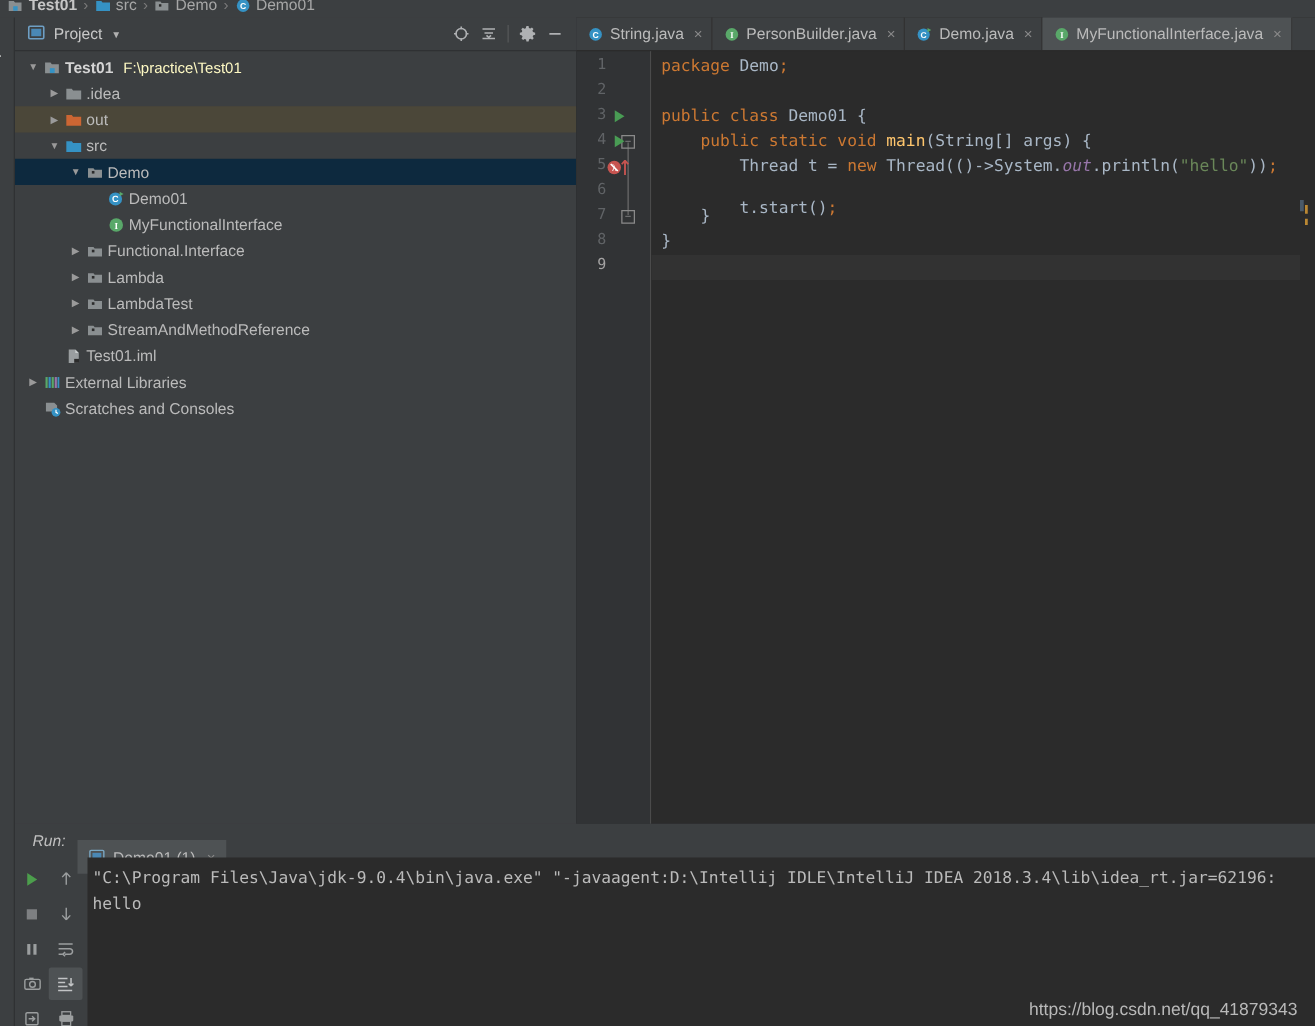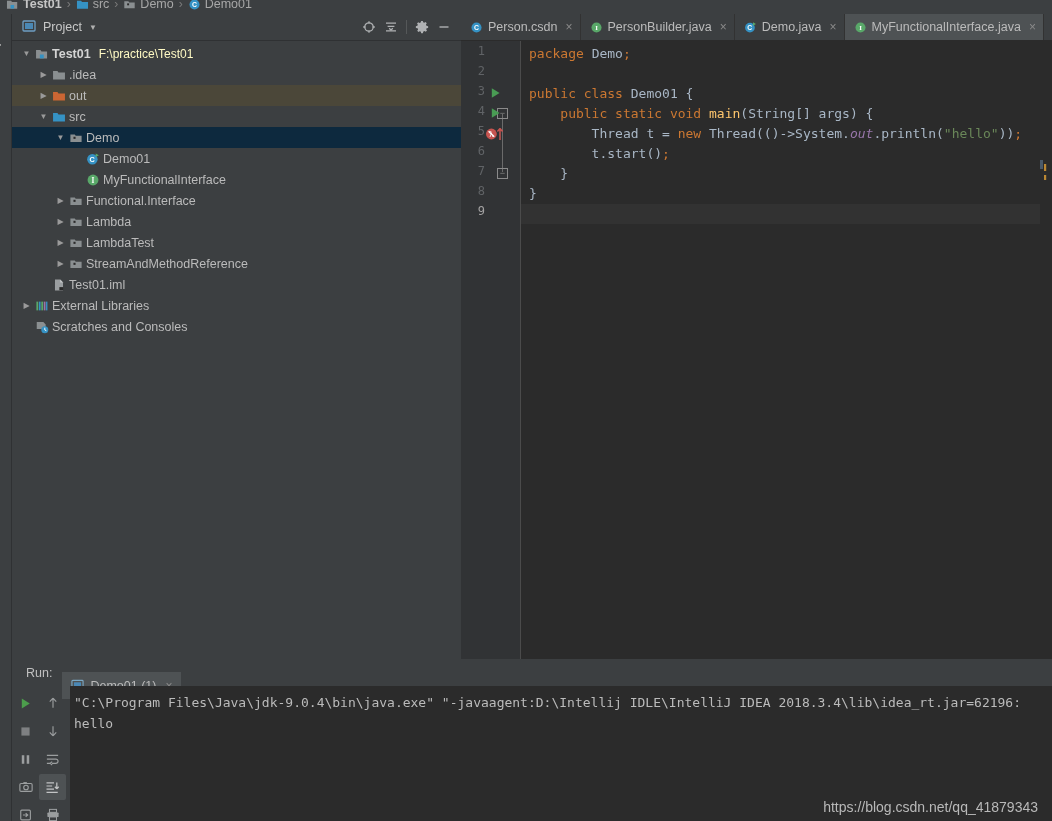--- a/index.html
+++ b/index.html
@@ -117,21 +117,21 @@
   .sem { color:#cc7832; }
 
   .markerbar { position:absolute; right:0; top:27px; width:12px; height:618px; background:#2b2b2b; }
 
   
   .run-panel {
     position:absolute; left:12px; top:659px; width:1040px; height:162px;
     background:#3c3f41;
   }
   .run-tabbar { display:flex; align-items:center; height:27px; }
-  .run-label { font-size:12.5px; color:#c0c0c0; padding:0 10px 0 14px; }
+  .run-label { font-size:12.5px; color:#c0c0c0; padding:0 10px 0 14px;font-style:italic; }
   .run-tab {
     display:flex; align-items:center; gap:6px; height:27px; padding:0 9px;
     background:#4e5254; font-size:12.5px; color:#bbbbbb; cursor:pointer;margin-top:26px;
   }
   .run-body { display:flex; height:135px; }
   .run-tools { width:27px; flex:none; padding-top:4px; }
   .run-tools2 { width:31px; flex:none; padding-top:4px; }
   .tbtn {
     width:27px; height:26px; display:flex; align-items:center; justify-content:center;
     cursor:pointer; margin-bottom:2px;
@@ -385,21 +385,21 @@
 
   <div class="editor-wrap">
     <div class="tabbar" id="editor-tabs">
         <div class="tab">
           <span style="display:inline-flex">
             <svg width="13" height="13" viewBox="0 0 16 16">
               <circle cx="8" cy="8" r="6.2" fill="#3592c4"></circle>
               <text x="8" y="11.3" font-size="8.5" font-family="Liberation Sans, sans-serif" fill="#ffffff" text-anchor="middle" font-weight="bold">C</text>
             </svg>
           </span>
-          <span>Person.csdn</span>
+          <span>String.java</span>
           <span class="tab-close">×</span>
         </div>
         <div class="tab">
           <span style="display:inline-flex">
             <svg width="13" height="13" viewBox="0 0 16 16">
               <circle cx="8" cy="8" r="6.2" fill="#59a869"></circle>
               <text x="8" y="11.3" font-size="8.5" font-family="Liberation Serif, serif" fill="#ffffff" text-anchor="middle" font-weight="bold">I</text>
             </svg>
           </span>
           <span>PersonBuilder.java</span>
@@ -454,21 +454,21 @@
         <path d="M15 14V3M15 2.4l-2.6 3M15 2.4l2.6 3" stroke="#c75450" stroke-width="1.5" fill="none"></path>
       </svg></div>
         </div>
       <div class="code" id="code-content">
           <div class="curline-hl" style="top: 163px;"></div>
           <div class="cline" style="top: 3px;"><span class="k">package </span><span class="pln">Demo</span><span class="sem">;</span></div>
           <div class="cline" style="top: 23px;"></div>
           <div class="cline" style="top: 43px;"><span class="k">public class </span><span class="pln">Demo01</span><span class="pln"> {</span></div>
           <div class="cline" style="top: 83px;"><span class="pln">        Thread t = </span><span class="k">new </span><span class="pln">Thread(()-&gt;System.</span><span class="fld">out</span><span class="pln">.println(</span><span class="str">"hello"</span><span class="pln">))</span><span class="sem">;</span></div>
           <div class="cline" style="top: 63px;"><span class="pln">    </span><span class="k">public static void </span><span class="mth">main</span><span class="pln">(String[] args) {</span></div>
-          <div class="cline" style="top: 103px; text-align: right;"><span class="pln">        t.start()</span><span class="sem">;</span></div>
+          <div class="cline" style="top: 116px; text-align: right;"><span class="pln">        t.start()</span><span class="sem">;</span></div>
           <div class="cline" style="top: 123px;"><span class="pln">    }</span></div>
           <div class="cline" style="top: 143px;"><span class="pln">}</span></div>
           <div class="cline" style="top: 163px;"></div>
         </div>
       <div class="markerbar">
         <svg width="12" height="618" viewBox="0 0 12 618">
             <rect x="4" y="96" width="2.2" height="7" fill="#bb8833"></rect>
             <rect x="4" y="107" width="2.2" height="5" fill="#bb8833"></rect>
             <rect x="0" y="92" width="3" height="9" fill="#4a5a6a"></rect>
           </svg>

